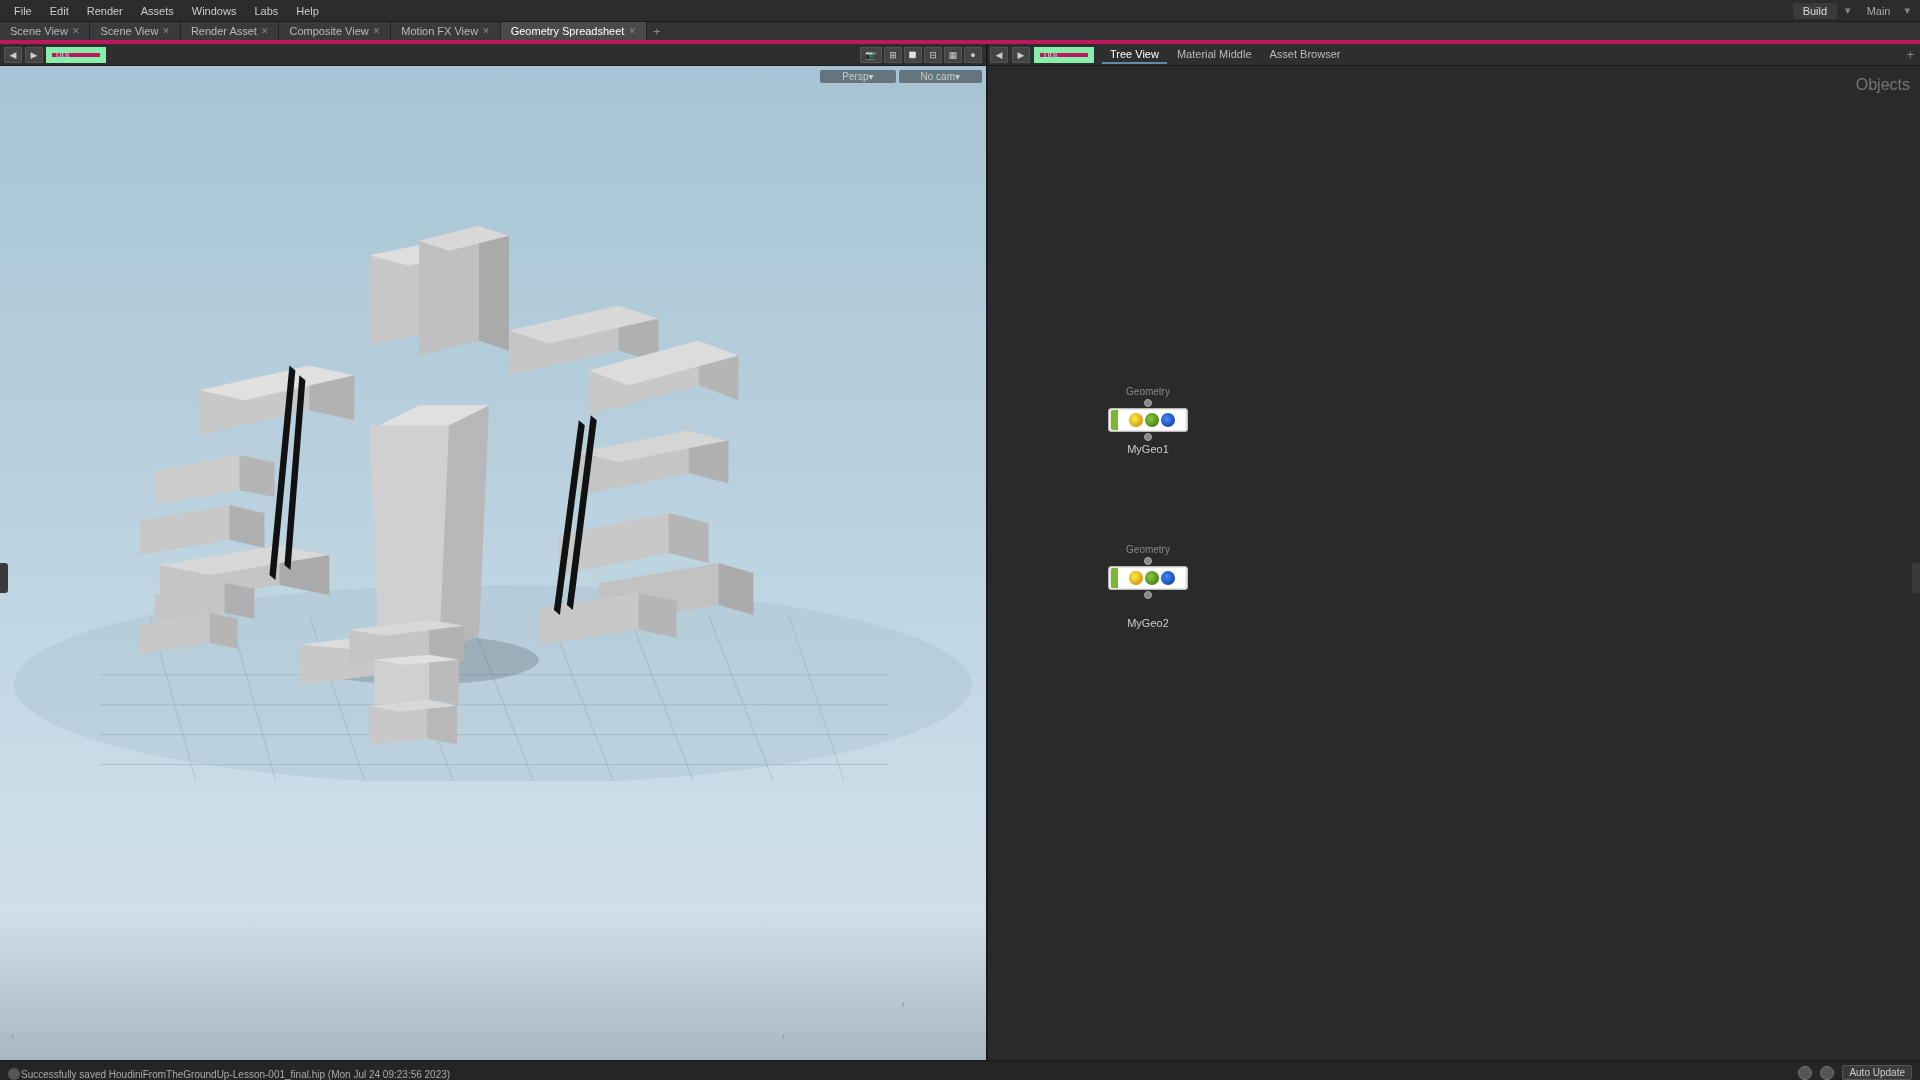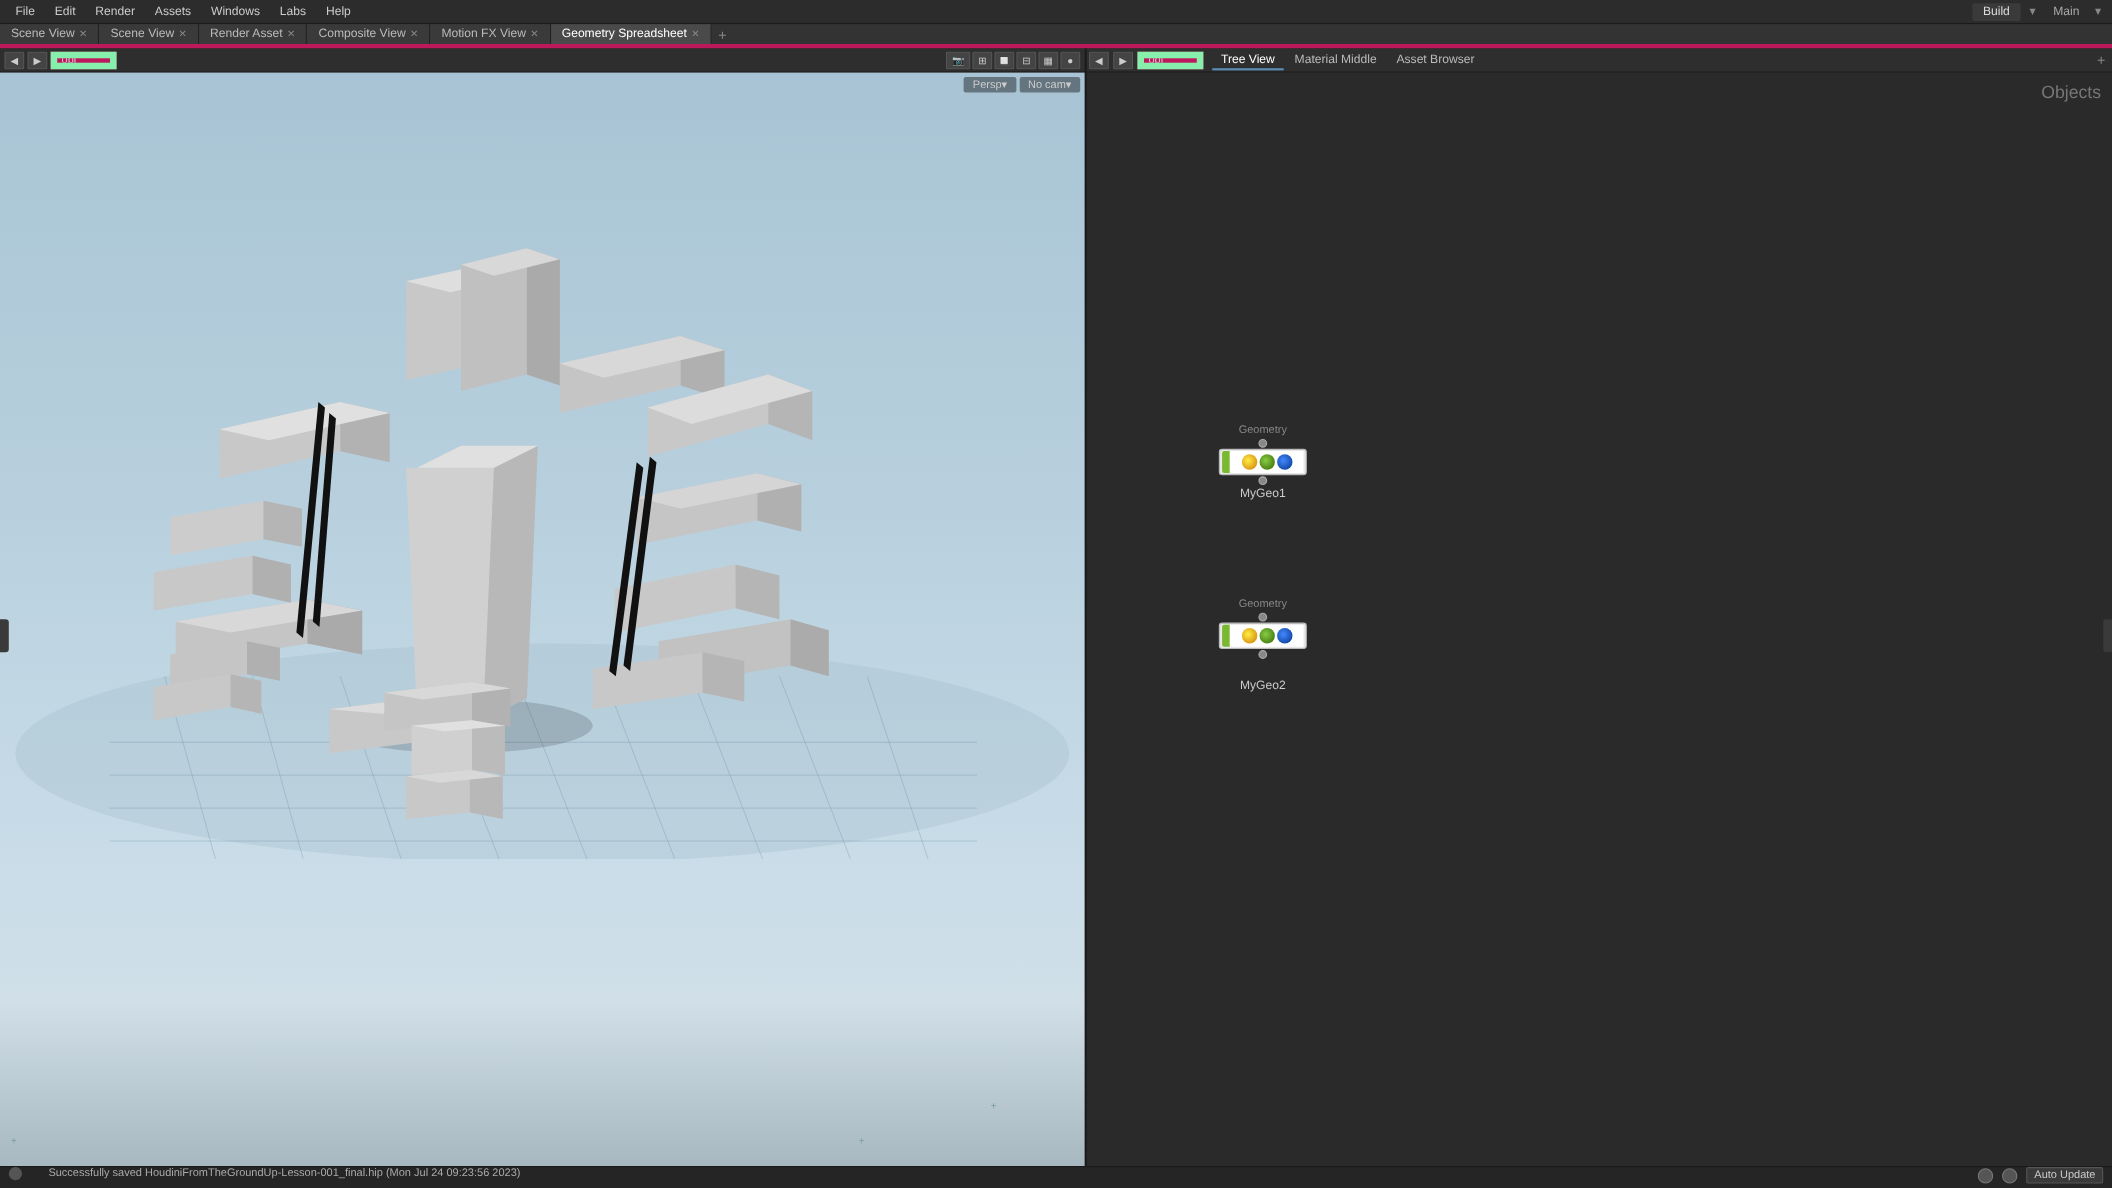--- a/index.html
+++ b/index.html
@@ -136,21 +136,21 @@
     
     #camera-labels {
       position: absolute;
       top: 4px;
       right: 4px;
       display: flex;
       gap: 3px;
     }
     .cam-label {
       background: rgba(0,0,0,0.4);
-      padding: 1px 8px;
+      padding: 1px 22px;
       border-radius: 2px;
       color: #ccc;
       font-size: 10px;
       cursor: pointer;
     }
 
     
     #viewport-bottom-info {
       position: absolute;
       bottom: 6px;
@@ -172,24 +172,24 @@
       background: #3a3a3a;
       border-radius: 0 3px 3px 0;
       cursor: pointer;
     }
 
     
     #status-bar {
       height: 20px;
       background: #252525;
       display: flex;
-      align-items: flex-start;
+      align-items: flex-end;
       padding: 0 8px;
       border-top: 1px solid #1a1a1a;
-      gap: 24px;
+      gap: 1px;
       position: fixed;
       bottom: 0;
       left: 0;
       right: 0;
     }
     .status-icon {
       width: 12px;
       height: 12px;
       border-radius: 50%;
       background: #555;

